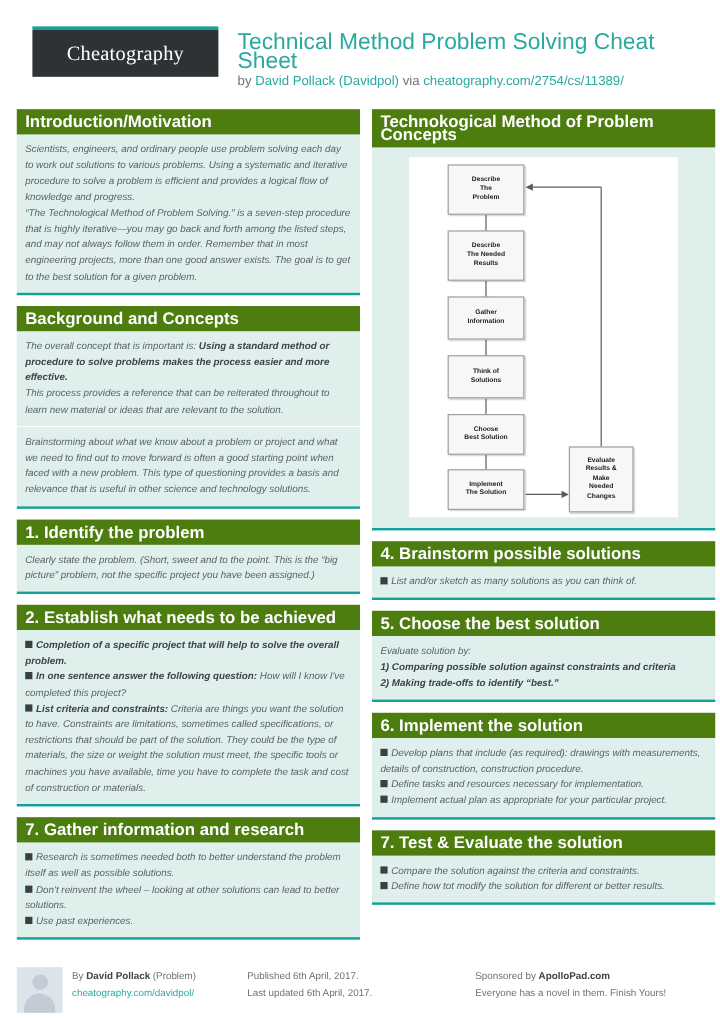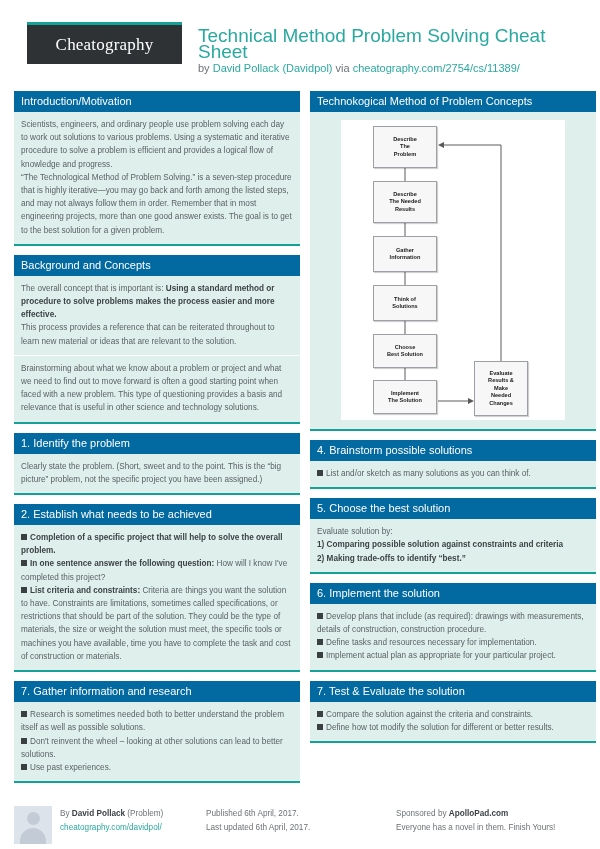--- a/index.html
+++ b/index.html
@@ -77,32 +77,33 @@
     flex: 0 0 286px;
   }
 
   
   .card {
     margin-bottom: 9px;
     border-bottom: 2px solid #14a197;
     background: #dff0ec;
   }
   .card-header {
-    background: #0369a1;
+    background: #4d7c0f;
     color: #ffffff;
-    font-size: 11px;
-    font-weight: normal;
+    font-size: 14px;
+    font-weight: bold;
     padding: 5px 7px 5px 7px;
     line-height: 11px;
   }
   .card-body {
     padding: 6px 7px 7px 7px;
     font-size: 8.2px;
     line-height: 13.2px;
     color: #5a6166;
+    font-style: italic;
   }
   .card-body p {
     margin: 0 0 0 0;
   }
   .sub-row {
     border-top: 1px solid #ffffff;
   }
   .b { font-weight: bold; color: #3c4246; }
   .bullet {
     display: inline-block;

